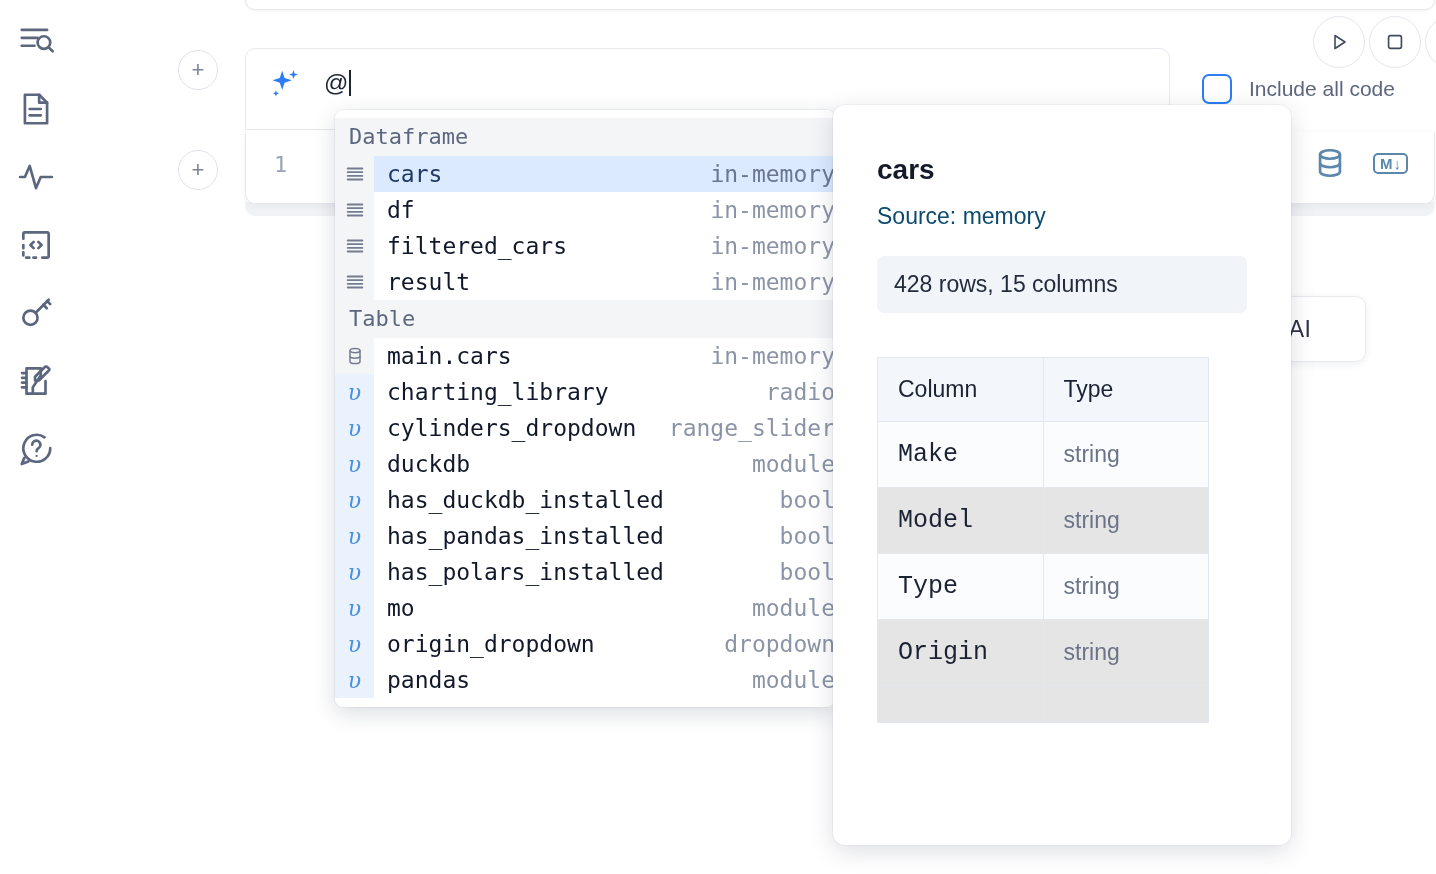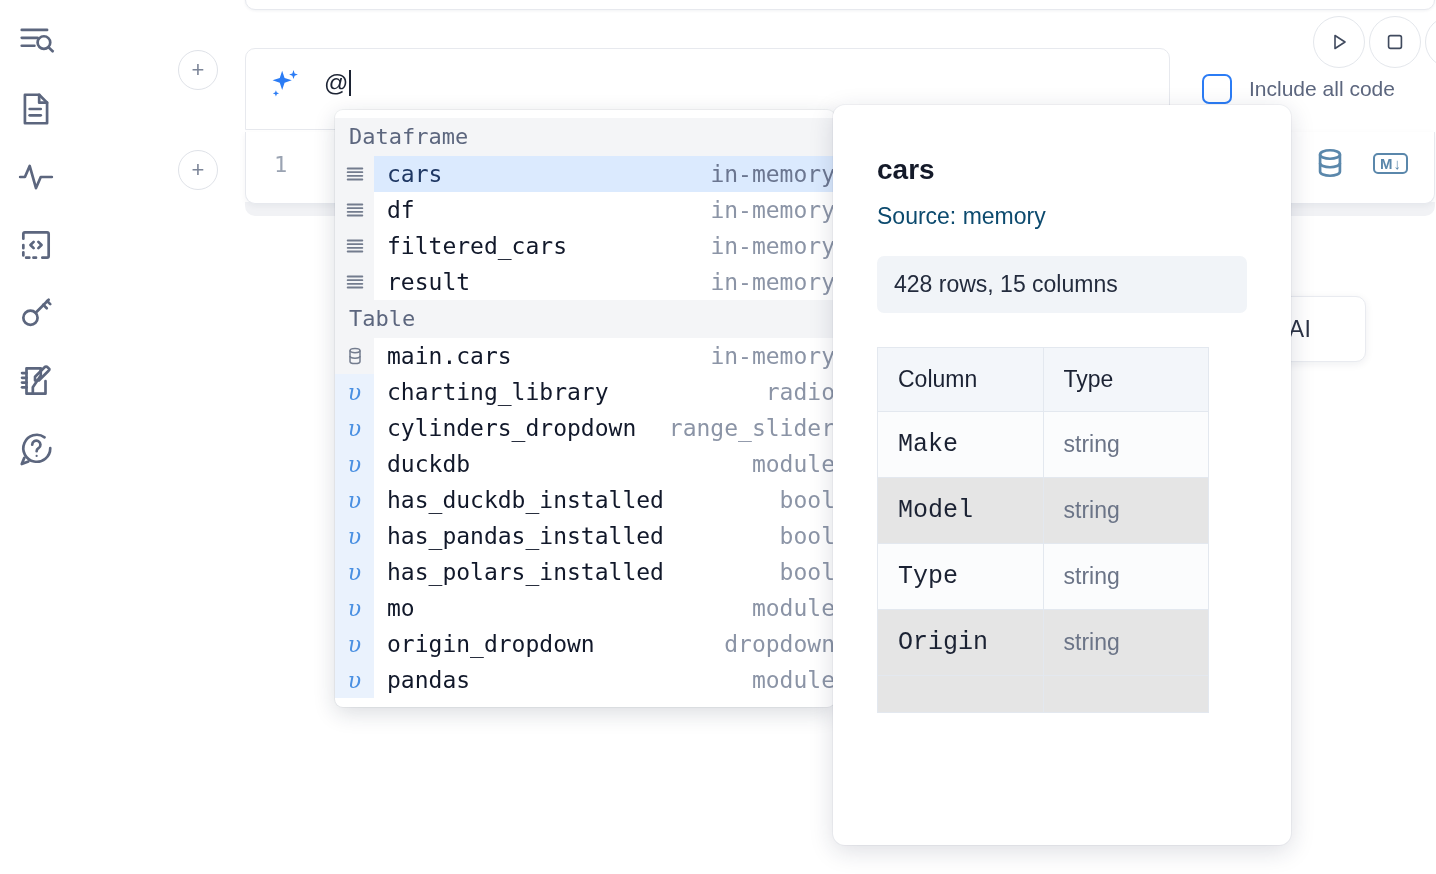--- a/index.html
+++ b/index.html
@@ -304,21 +304,21 @@
   }
   .doc-shape {
     margin-top: 26px;
     background: #f1f4f8;
     border-radius: 7px;
     padding: 15px 17px;
     font-size: 23px;
     color: #232b3d;
   }
   .doc-table {
-    margin-top: 34px;
+    margin-top: 44px;
     width: 332px;
     border-collapse: collapse;
     table-layout: fixed;
   }
   .doc-table th, .doc-table td {
     border: 1px solid #e3e8ef;
     padding: 18px 20px;
     text-align: left;
     font-weight: normal;
   }

